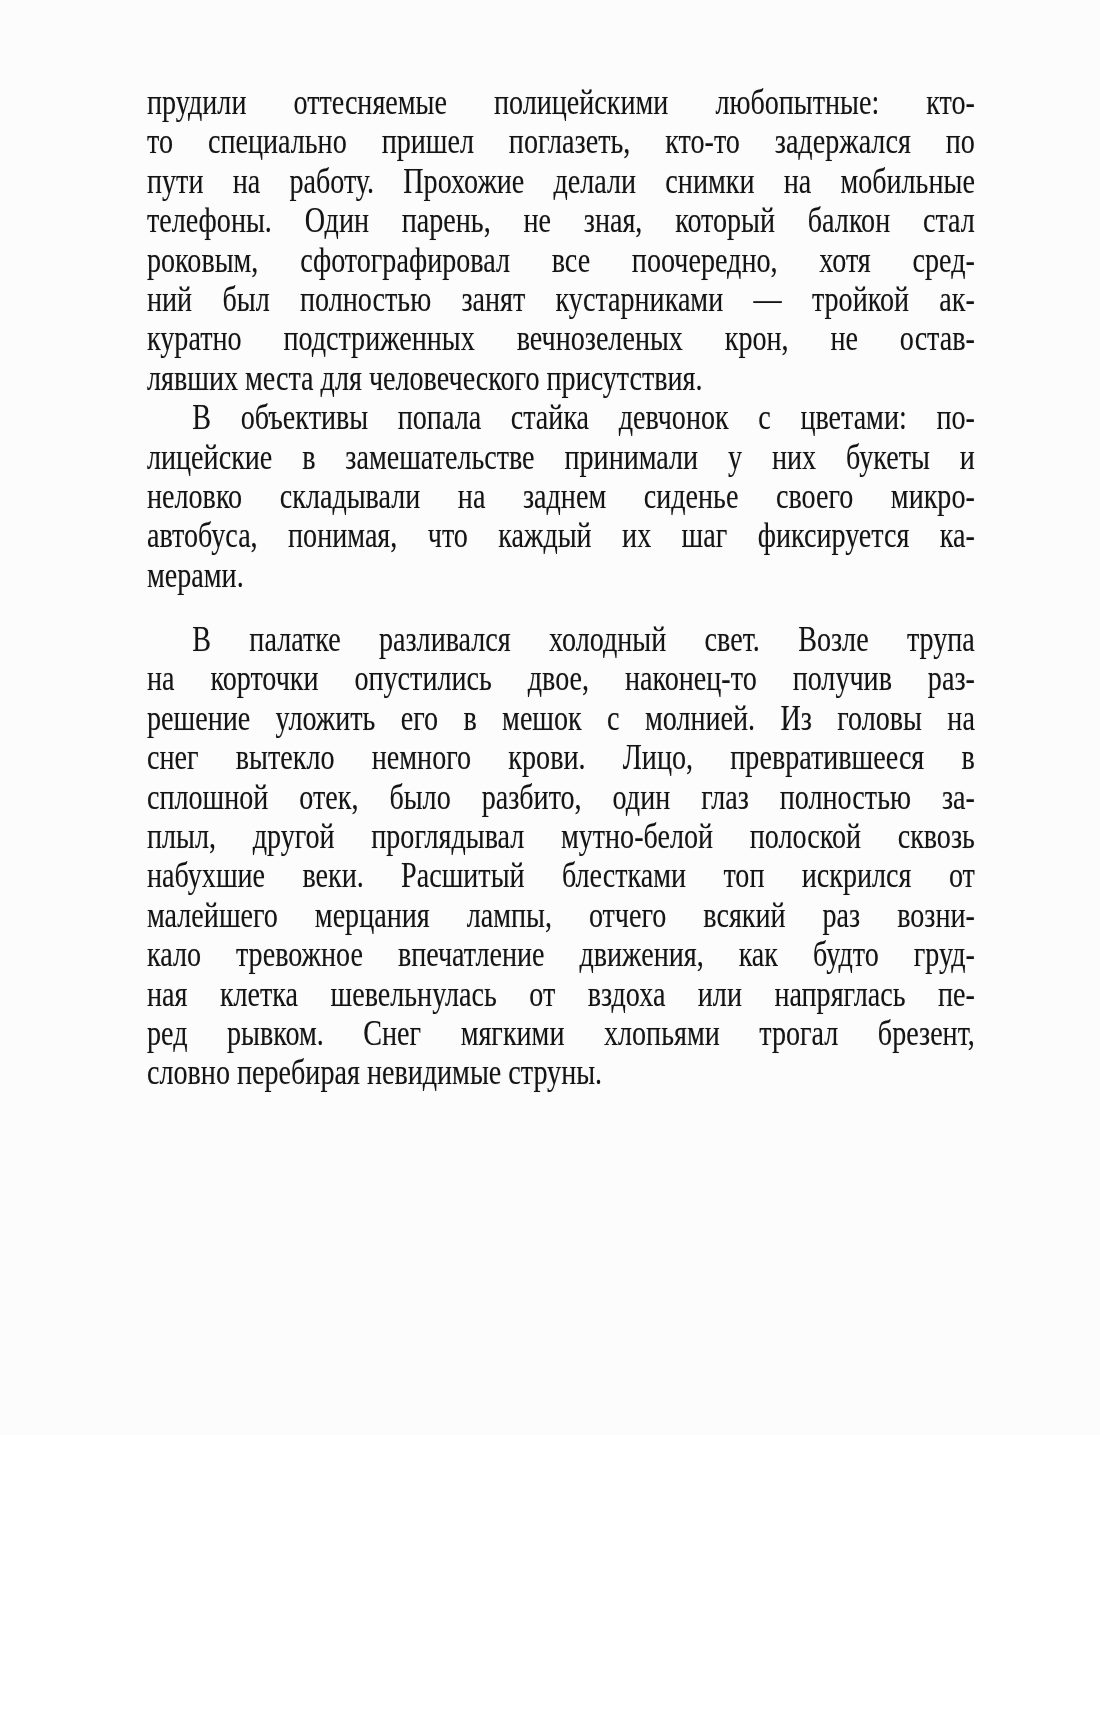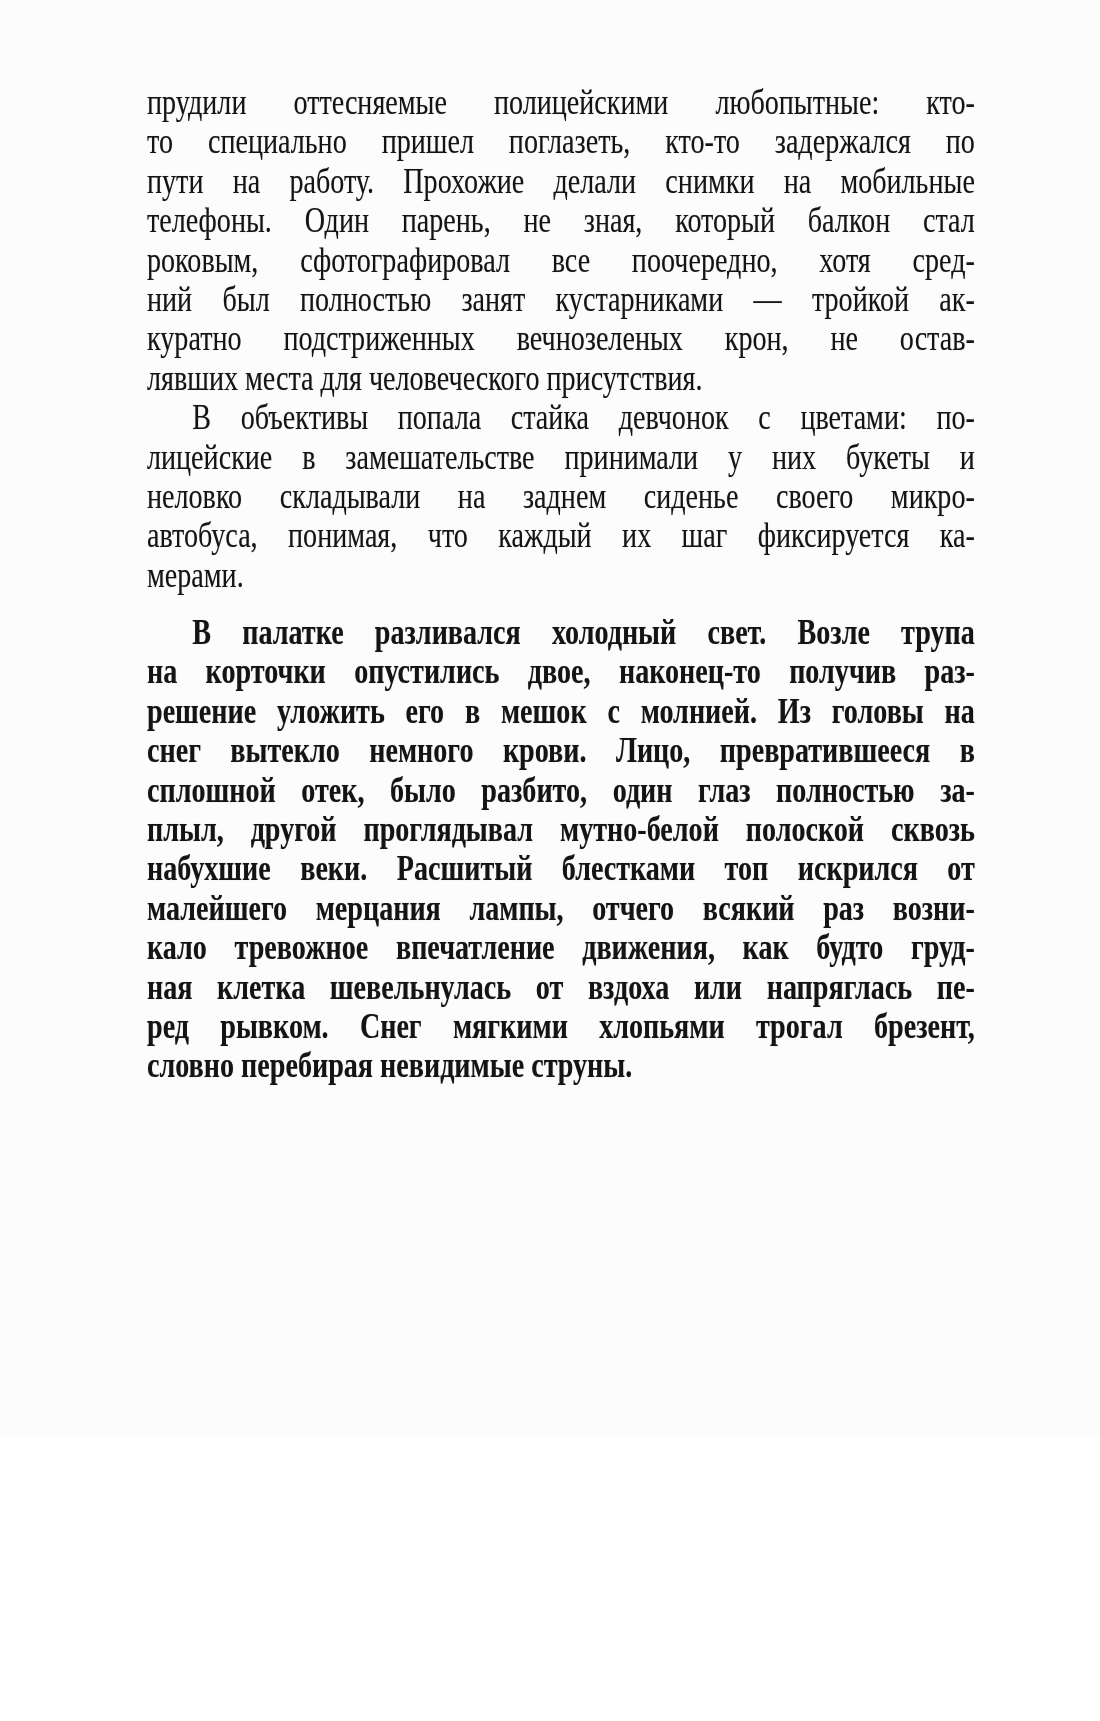--- a/index.html
+++ b/index.html
@@ -19,21 +19,21 @@
     overflow:hidden;
     color:var(--ink);
   }
   .text-block{
     position:absolute;
     left:147px;
     top:83px;
     width:828px;
   }
   .para{margin:0;padding:0;}
-  .para.gap-before{margin-top:18px;font-weight:bold;}
+  .para.gap-before{margin-top:25px;}
   .line{
     box-sizing:border-box;
     width:1060px;              
     transform:scaleX(0.781);   
     transform-origin:0 0;
     height:39.4px;
     line-height:39.4px;
     font-size:36px;
     text-align:justify;
     text-align-last:justify;

